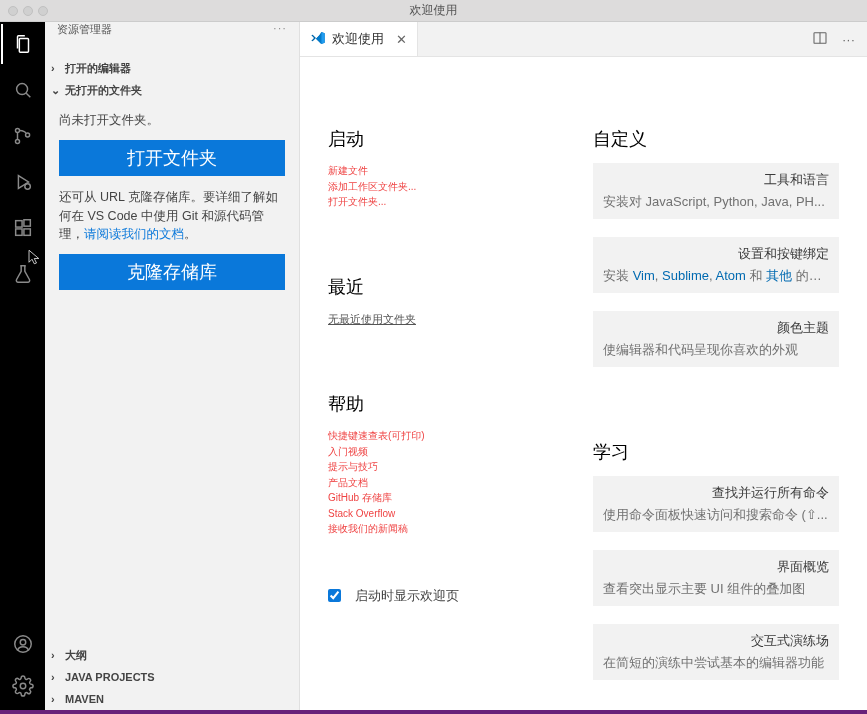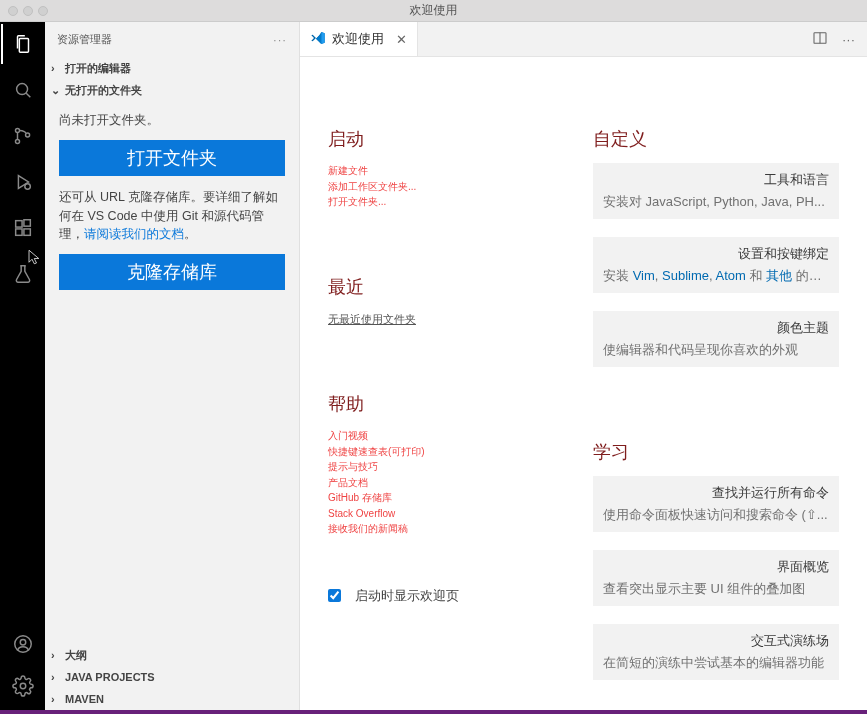--- a/index.html
+++ b/index.html
@@ -82,21 +82,20 @@
   .sidebar {
     width: 255px;
     background: #f2f2f2;
     display: flex;
     flex-direction: column;
     border-right: 1px solid #e0e0e0;
   }
   .sidebar-header {
     height: 35px;
     display: flex;
-    align-items: center;
     justify-content: space-between;
     padding: 0 12px;
     font-size: 11px;
     color: #555;
   }
   .sidebar-header .dots { color: #888; letter-spacing: 1px; }
   .section-row {
     height: 22px;
     display: flex;
     align-items: center;
@@ -165,21 +164,21 @@
     overflow: auto;
     padding: 60px 28px 20px 28px;
     display: flex;
     gap: 30px;
   }
   .col-left { width: 235px; }
   .col-right { flex: 1; min-width: 0; }
   .sect-title {
     font-size: 18px;
     font-weight: 400;
-    color: #7f1d1d;
+    color: #000000;
     margin-bottom: 12px;
     margin-top: 10px;
   }
   .link-line {
     font-size: 10px;
     color: #ef4444;
     line-height: 1.55;
     cursor: pointer;
   }
   .plain-line {
@@ -372,22 +371,22 @@
         <div class="link-line">新建文件</div>
         <div class="link-line">添加工作区文件夹...</div>
         <div class="link-line">打开文件夹...</div>
 
         <div class="spacer-block"></div>
         <div class="sect-title">最近</div>
         <div class="plain-line">无最近使用文件夹</div>
 
         <div class="spacer-block"></div>
         <div class="sect-title">帮助</div>
+        <div class="link-line">快捷键速查表(可打印)</div>
         <div class="link-line">入门视频</div>
-        <div class="link-line">快捷键速查表(可打印)</div>
         <div class="link-line">提示与技巧</div>
         <div class="link-line">产品文档</div>
         <div class="link-line">GitHub 存储库</div>
         <div class="link-line">Stack Overflow</div>
         <div class="link-line">接收我们的新闻稿</div>
 
         <div class="checkbox-row">
           <input type="checkbox" checked="" style="">
           <span>启动时显示欢迎页</span>
         </div>

